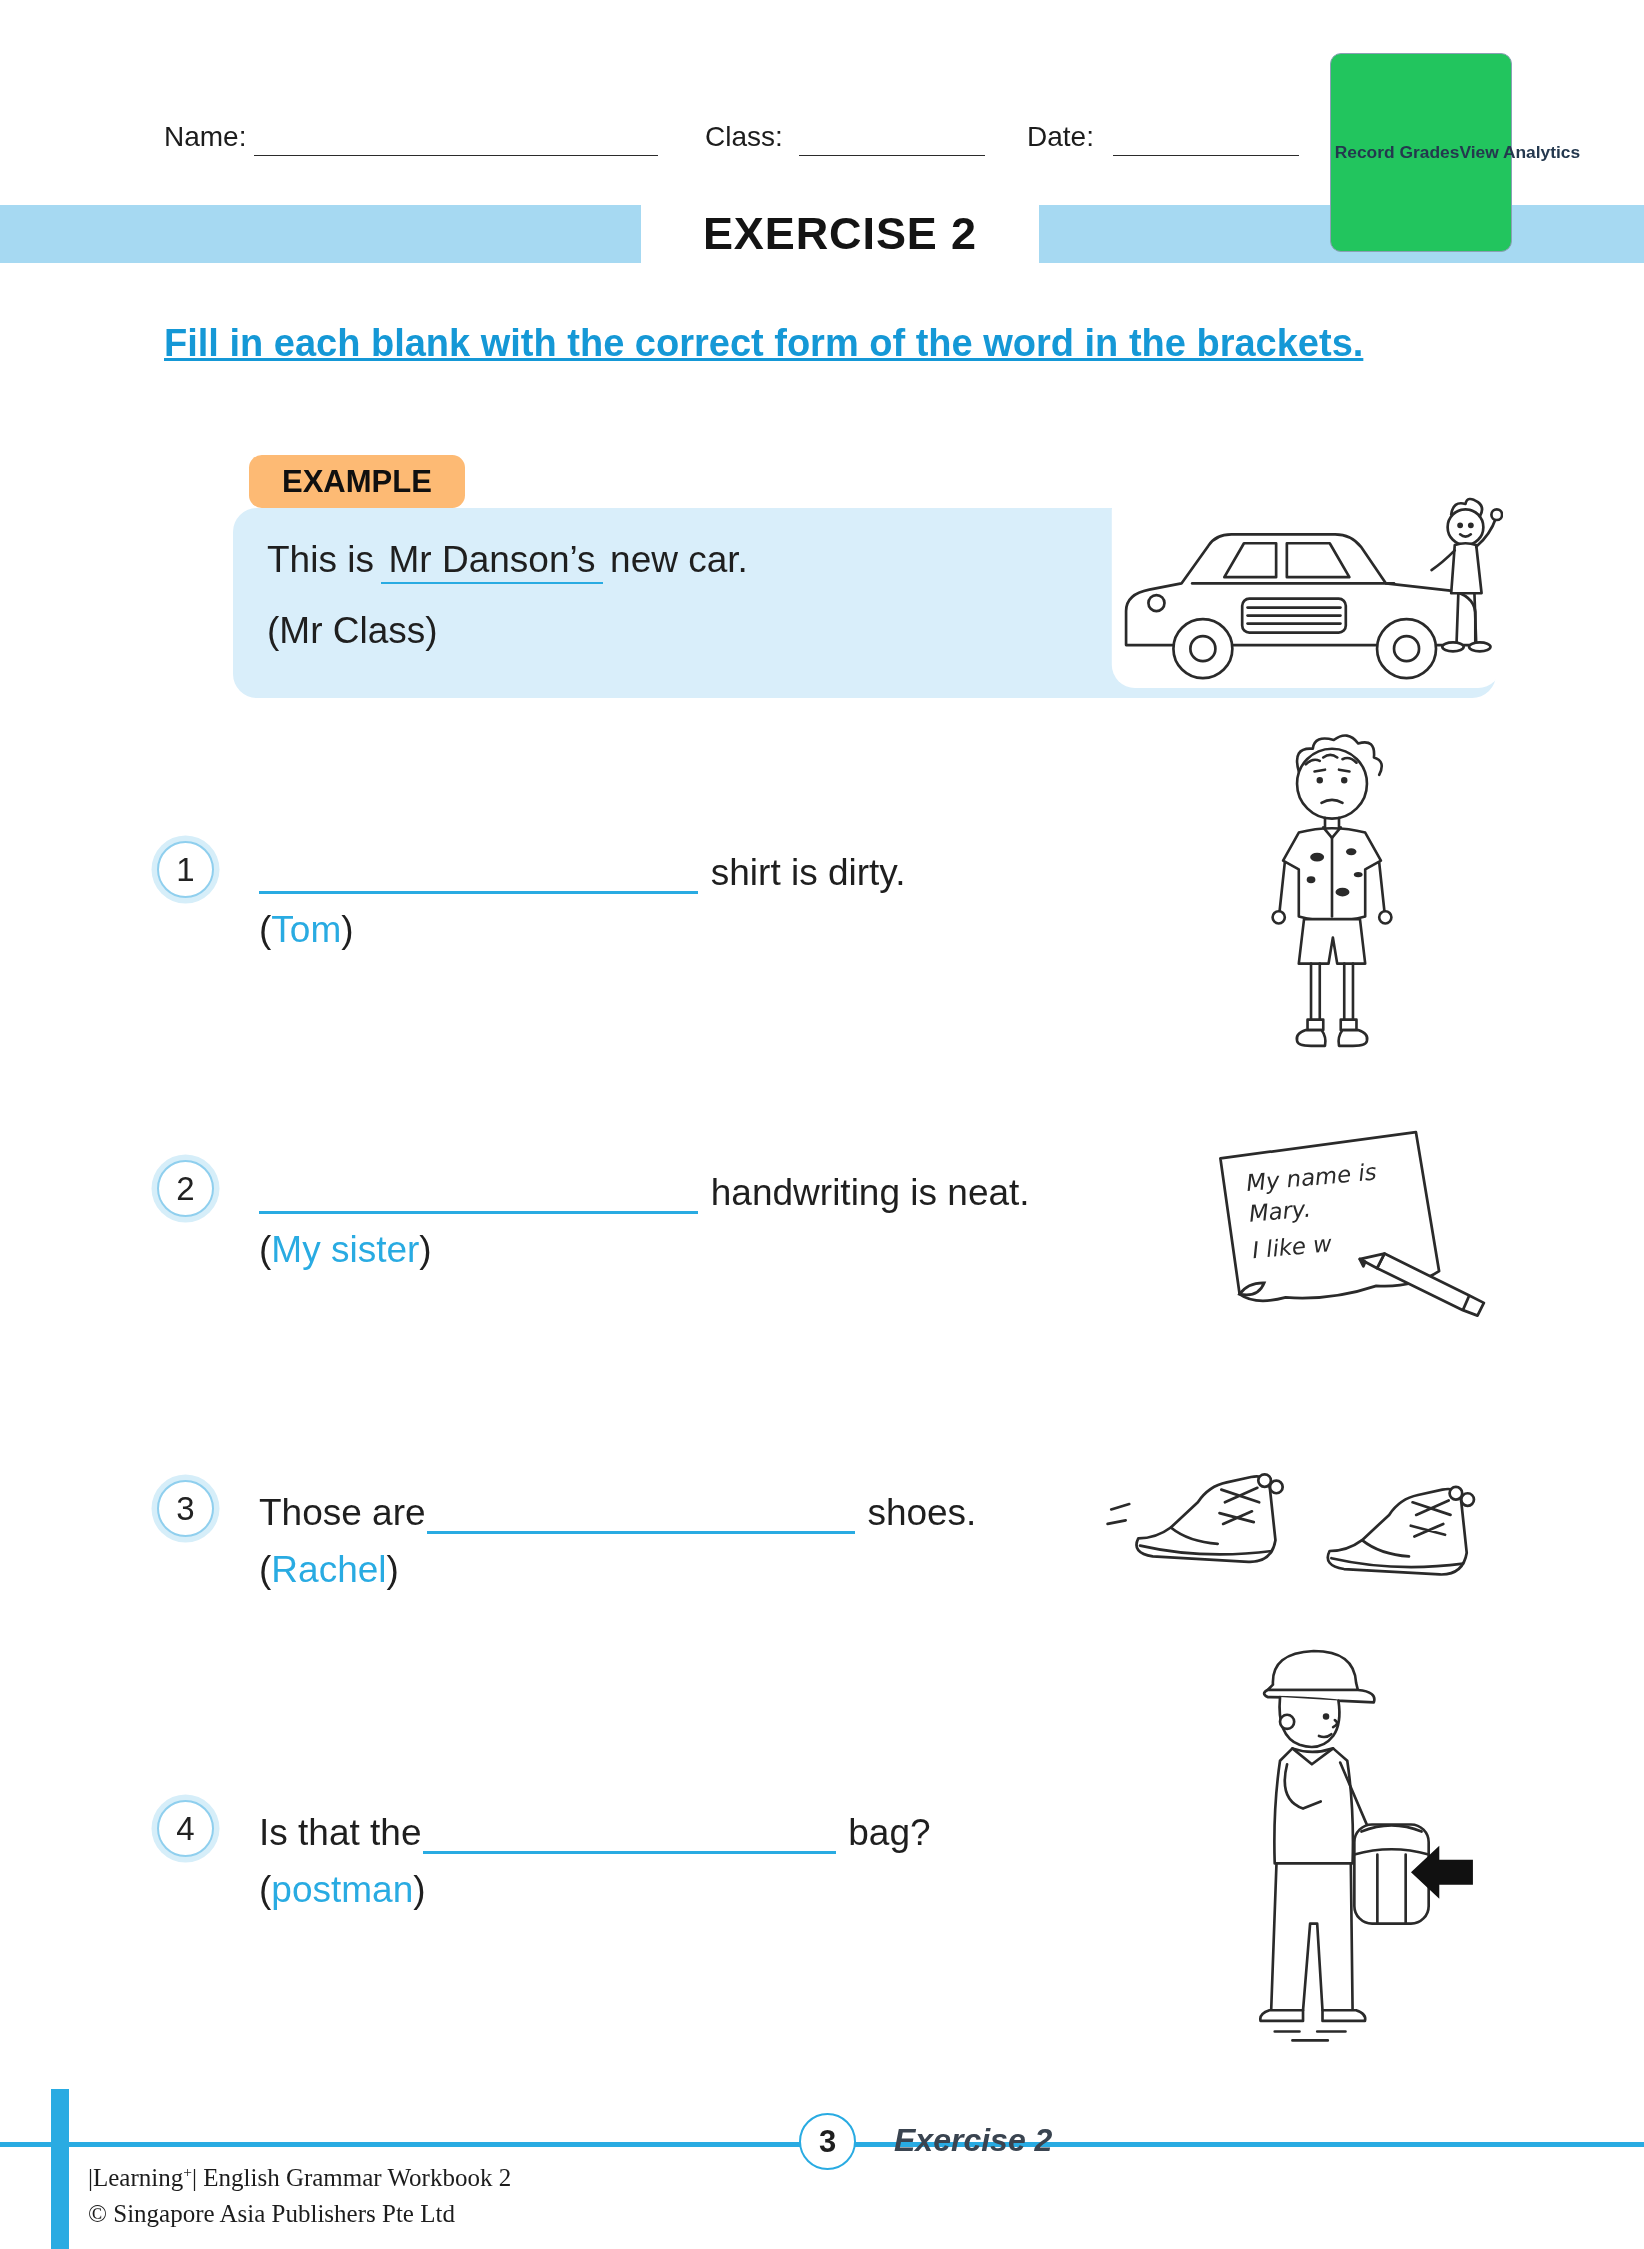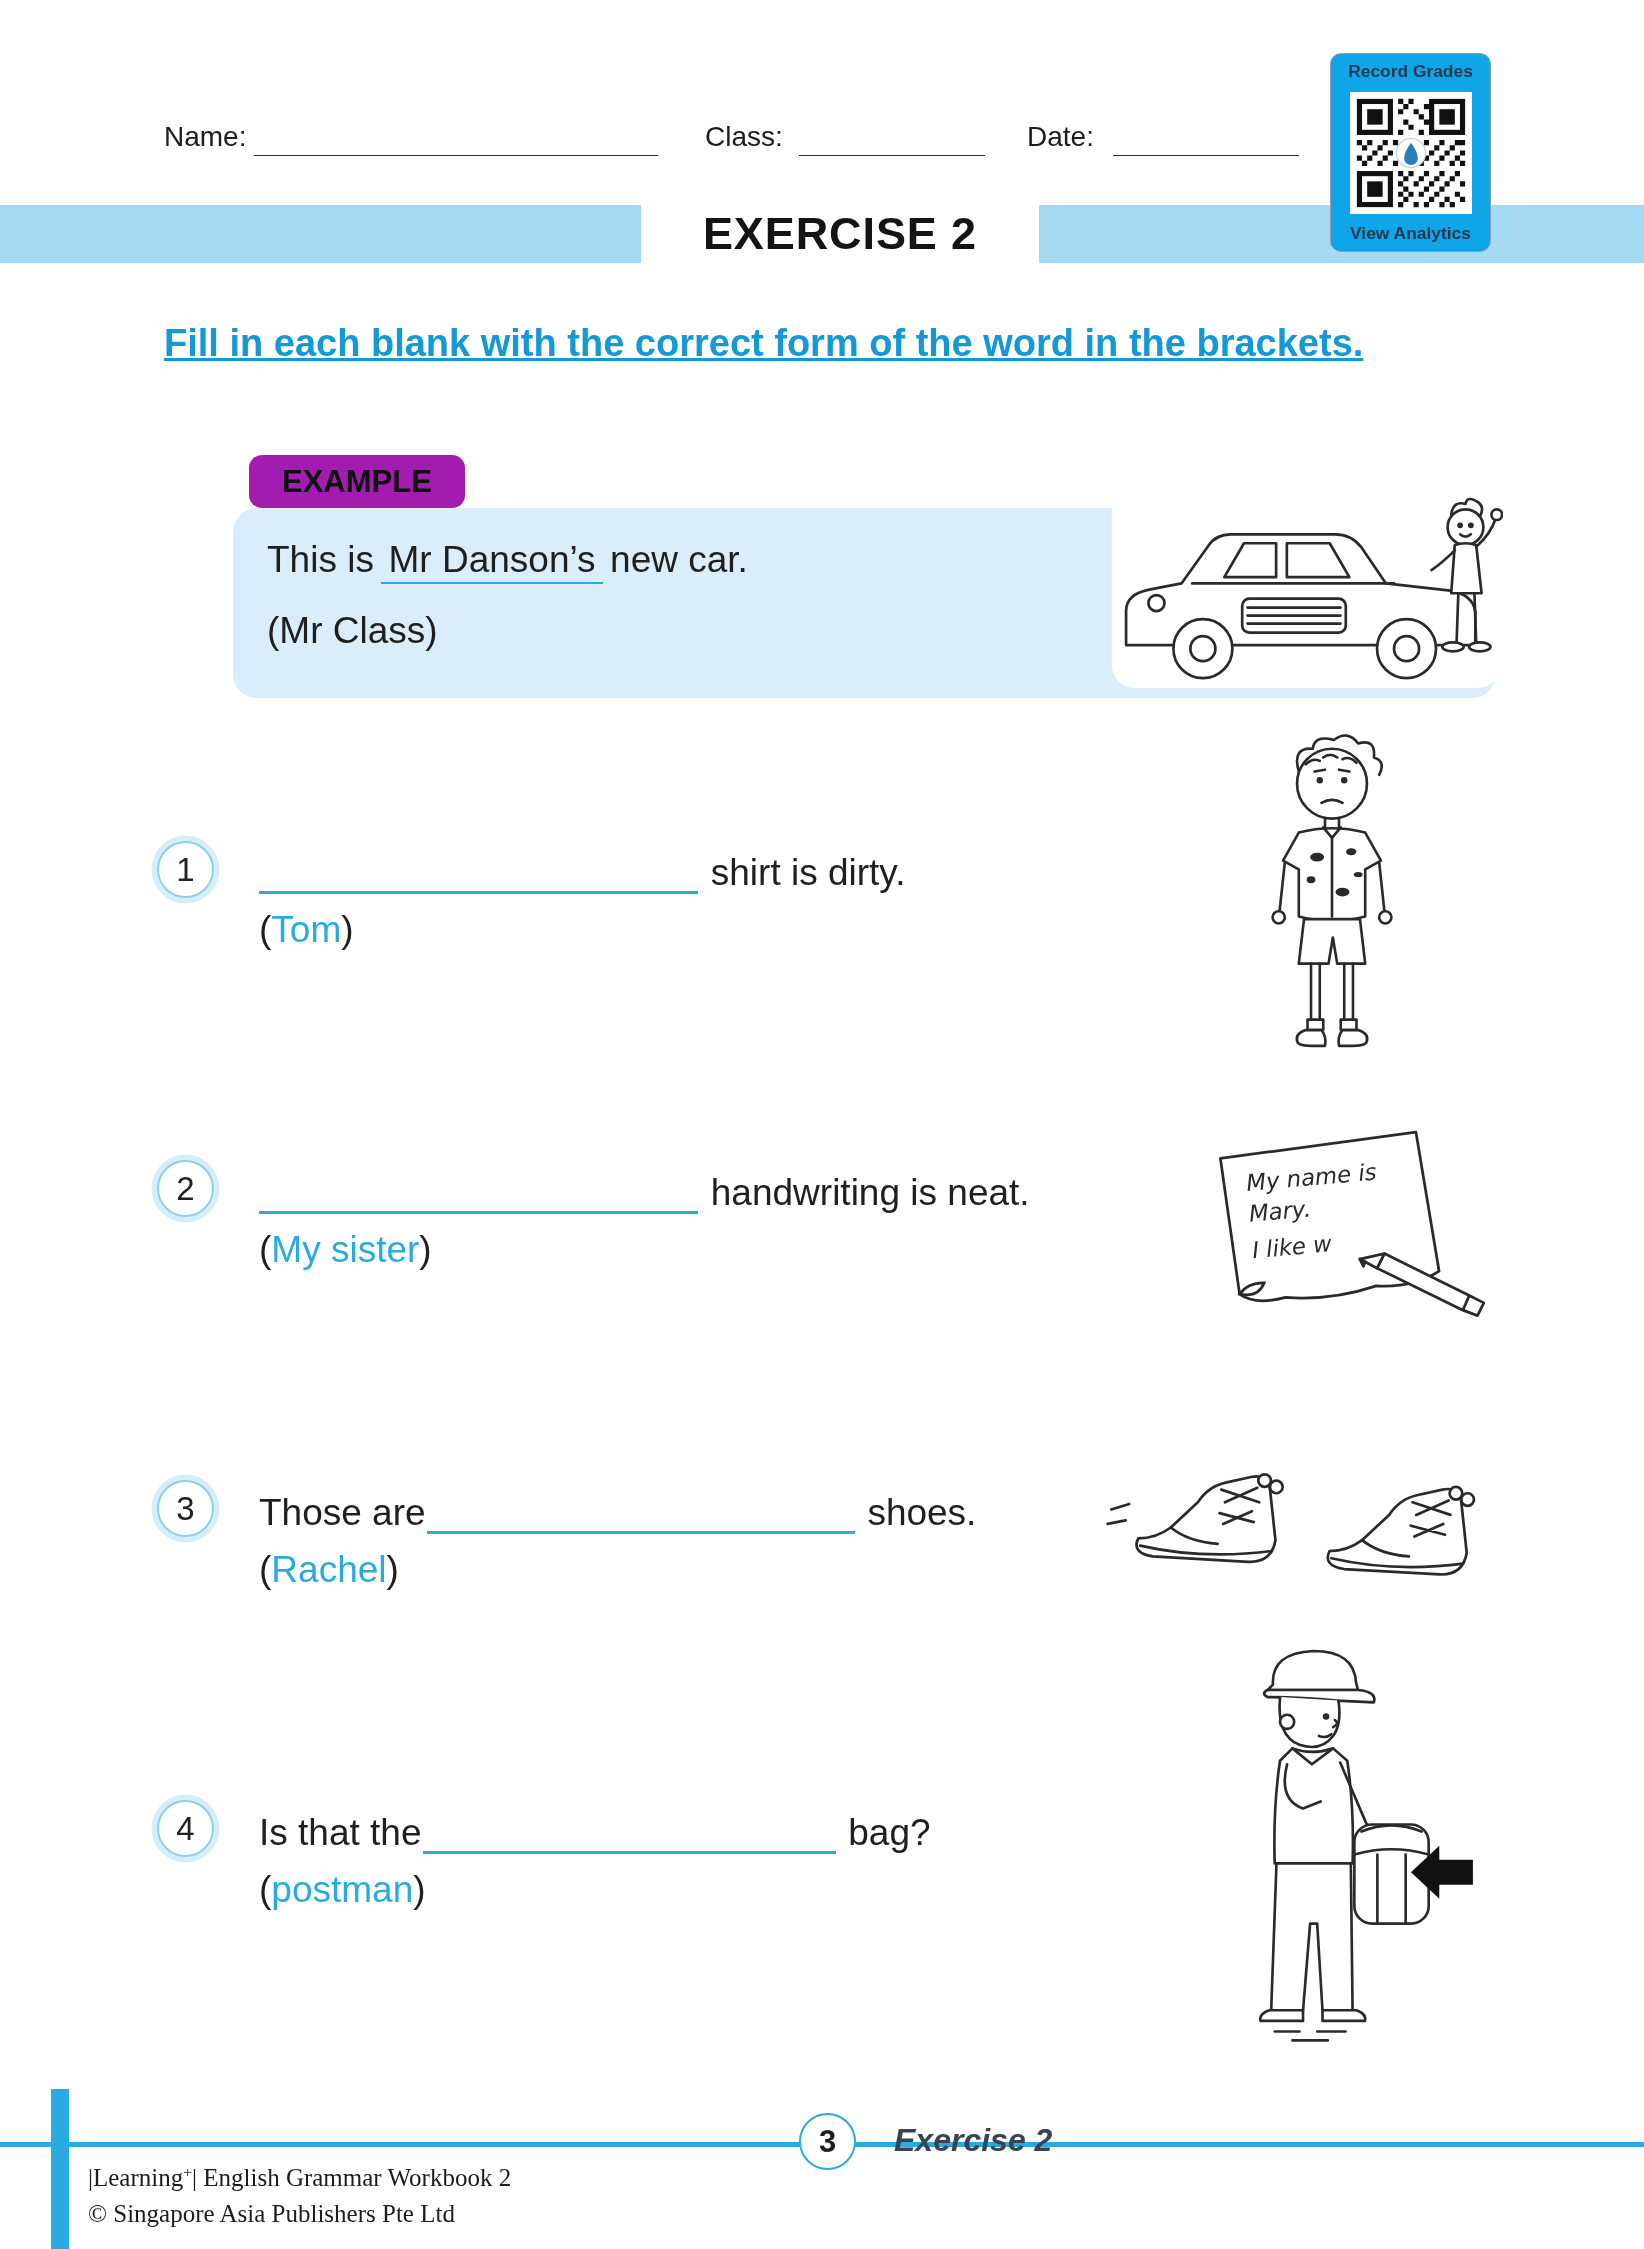--- a/index.html
+++ b/index.html
@@ -10,38 +10,38 @@
   .hdr-label{position:absolute;font-size:28px;color:#1c1c1c;}
   .hline{position:absolute;height:0;border-bottom:1.8px solid #2b2b2b;}
   #hdr-name-label{left:164px;top:121px;}
   #hdr-name-line{left:254px;top:155px;width:404px;}
   #hdr-class-label{left:705px;top:121px;}
   #hdr-class-line{left:799px;top:155px;width:186px;}
   #hdr-date-label{left:1027px;top:121px;}
   #hdr-date-line{left:1113px;top:155px;width:186px;}
 
   
-  #qr-panel{position:absolute;left:1330px;top:53px;width:161px;height:199px;background:#0ea5e9;
-            border:1.8px solid #8aa0b4;border-radius:11px;z-index:6;display:flex;flex-direction:column;
+  #qr-panel{position:absolute;left:1330px;top:53px;width:182px;height:199px;background:#22c55e;
+            border:1.8px solid #8aa0b4;border-radius:11px;z-index:6;display:flex;
             align-items:center;justify-content:space-between;padding:7.3px 3.7px;box-sizing:border-box;}
   .qr-label{font-size:17.4px;font-weight:600;color:#24384e;white-space:nowrap;}
   #qr-svg{width:122px;height:122px;}
 
   
   #banner{position:absolute;left:0;top:205px;width:1645px;height:58px;background:#A6D9F2;}
   #banner-titlebox{position:absolute;left:641px;top:205px;width:398px;height:58px;background:#ffffff;
                    display:flex;align-items:center;justify-content:center;z-index:2;}
   #banner-title{font-size:45px;font-weight:700;letter-spacing:0.9px;color:#141414;}
 
   
   #instructions{position:absolute;left:164px;top:318px;width:1348px;font-size:38px;font-weight:700;
                 color:#1598D6;line-height:1.32;text-decoration:underline;}
 
   
-  #example-pill{position:absolute;left:249px;top:455px;height:53px;padding:0 33px;background:#a21caf;
+  #example-pill{position:absolute;left:249px;top:455px;height:53px;padding:0 33px;background:#fdba74;
                 border-radius:12.8px;display:flex;align-items:center;z-index:3;
                 font-size:31px;font-weight:700;color:#101010;}
   #example-box{position:absolute;left:233px;top:508px;width:1263px;height:190px;background:#D9EEFA;
                border-radius:24px;}
   #example-line1{position:absolute;left:267px;top:539px;font-size:37px;white-space:nowrap;text-align:center;}
   #example-answer{border-bottom:2.7px solid #29ABE2;padding:0 7.3px 1.8px 7.3px;margin:0 7.3px;}
   #example-line2{position:absolute;left:267px;top:610px;font-size:37px;}
   #example-illustration{position:absolute;left:1110px;top:473px;z-index:2;}
 
   

